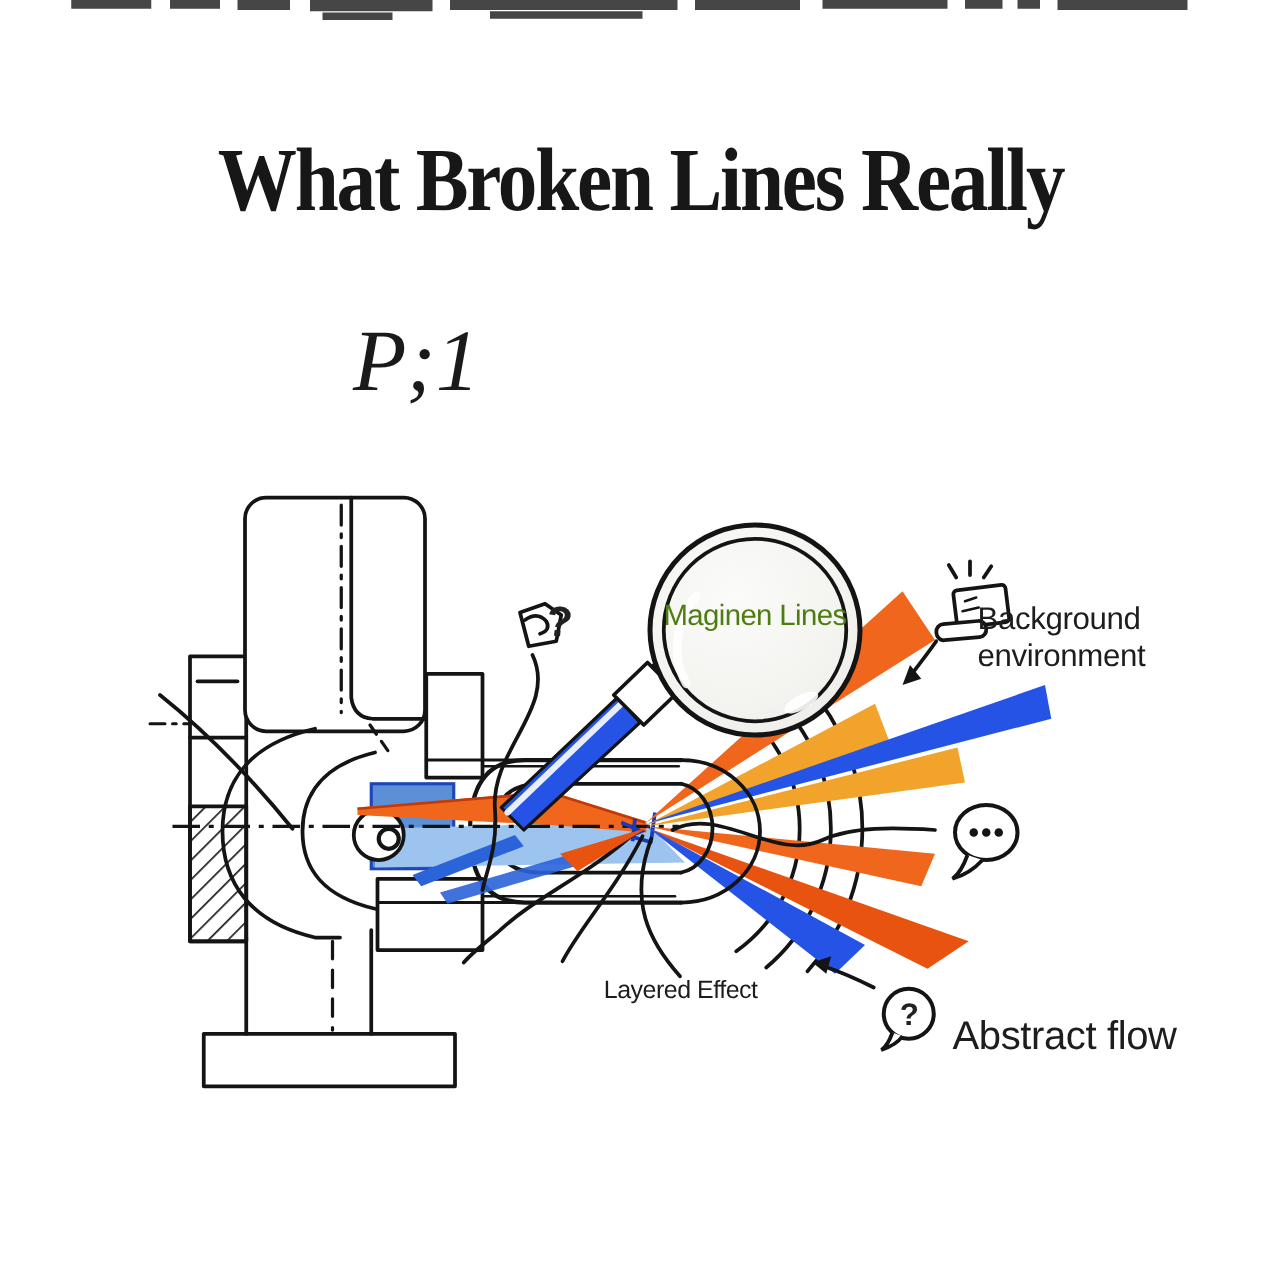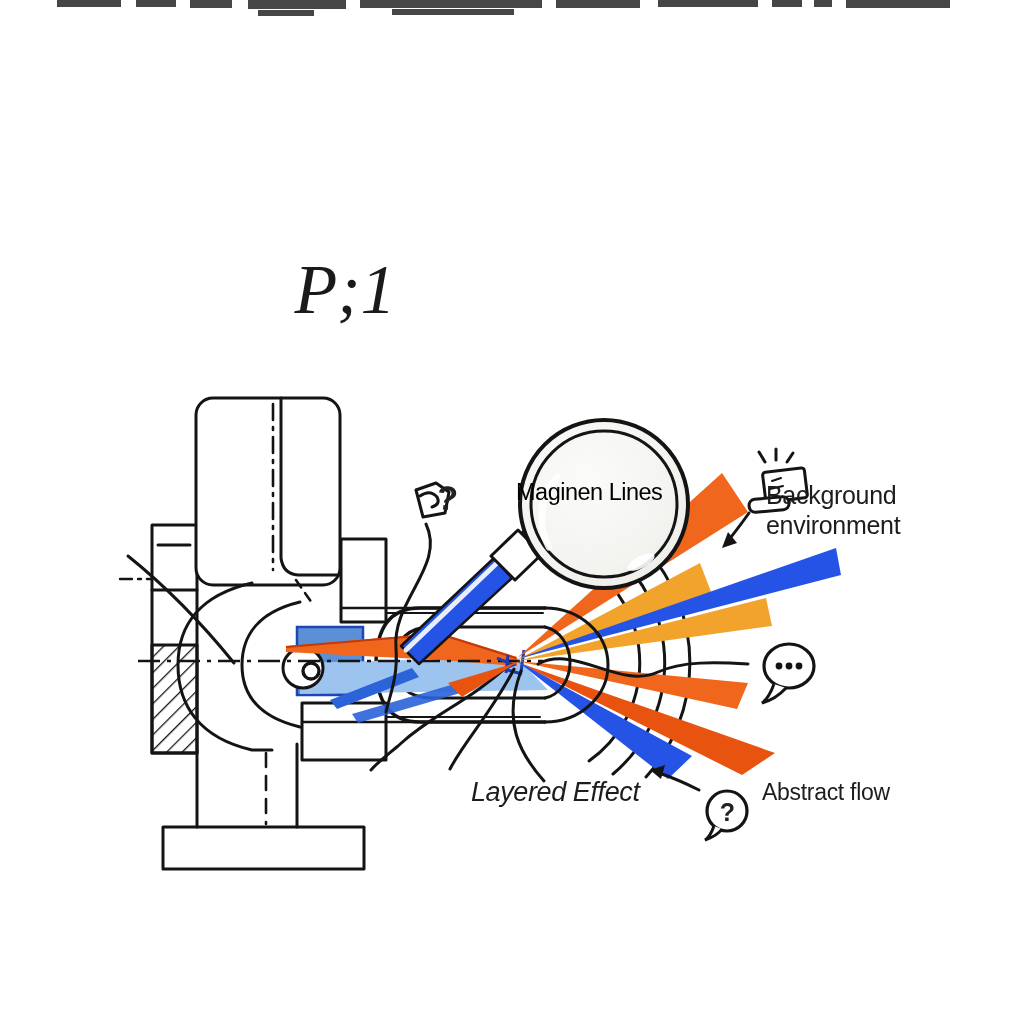--- a/index.html
+++ b/index.html
@@ -4,30 +4,30 @@
 <style>
   html,body{margin:0;padding:0;background:#fff;}
   #stage{position:relative;width:1024px;height:1024px;background:#fff;overflow:hidden;
          font-family:"Liberation Sans",sans-serif;}
   svg{position:absolute;left:0;top:0;}
   .txt{position:absolute;color:#1d1d1f;}
   .title-line{position:absolute;left:0;width:1024px;text-align:center;
       font-family:"Liberation Serif",serif;font-weight:700;color:#171717;
       font-size:72px;letter-spacing:-2px;white-space:nowrap;}
   .title-inner{display:inline-block;transform:scaleX(.88);transform-origin:center;}
-  #fig-label{top:250px;left:250px;width:190px;text-align:center;
+  #fig-label{top:250px;left:238px;width:190px;text-align:center;
       font-family:"Liberation Serif",serif;font-style:italic;font-weight:500;
       font-size:70px;color:#1a1a1a;}
-  #mag-label{top:479px;left:516px;width:176px;text-align:left;
-      font-size:23.5px;color:#000000;letter-spacing:-.5px;}
+  #mag-label{top:479px;left:516px;width:176px;text-align:center;
+      font-size:23.5px;color:#4d7c0f;letter-spacing:-.5px;}
   .ann{font-size:25px;line-height:30px;letter-spacing:-.3px;}
-  #ann-background{left:766px;top:480px;}
+  #ann-background{left:782px;top:480px;}
   #ann-related{left:823px;top:646px;}
-  #ann-abstract{left:762px;top:777px;font-size:23px;}
-  #ann-layered{left:471px;top:777px;font-size:27px;letter-spacing:-.4px;font-style:italic;}
+  #ann-abstract{left:762px;top:813px;font-size:32px;}
+  #ann-layered{left:483px;top:777px;font-size:20px;letter-spacing:-.4px;}
   #doodle-q{left:437px;top:479px;font-size:34px;font-weight:600;transform:rotate(6deg);color:#222;}
   #bubble-q{left:717px;top:798px;width:21px;text-align:center;font-size:25px;font-weight:700;color:#222;}
   .stroke{stroke:#141414;fill:none;stroke-width:3;stroke-linecap:round;stroke-linejoin:round;}
 </style>
 </head>
 <body>
 
 <div id="stage">
 
 <svg width="1024" height="1024" viewBox="0 0 1024 1024">
@@ -190,20 +190,23 @@
   <g>
     <circle cx="727" cy="811" r="20" fill="#fff" stroke="#141414" stroke-width="3.2"></circle>
     <path d="M714,826 Q710,837 705,840 Q717,836 722,829" fill="#fff" stroke="#141414" stroke-width="3"></path>
   </g>
   <g>
     <path d="M699,790 C685,783 671,777 659,773" class="stroke" stroke-width="3.6"></path>
     <polygon points="650,770 665,765 661,779" fill="#141414"></polygon>
   </g>
 </svg>
 
+<div class="title-line" style="top:103px">
+  <span class="title-inner">What Broken Lines Really</span>
+</div>
 
 <div class="txt" id="fig-label">P;1</div>
 
 <div class="txt" id="mag-label">Maginen Lines</div>
 
 <div class="txt" id="doodle-q">?</div>
 
 <div class="txt ann" id="ann-background">
   <div>Background</div>
   <div>environment</div>

